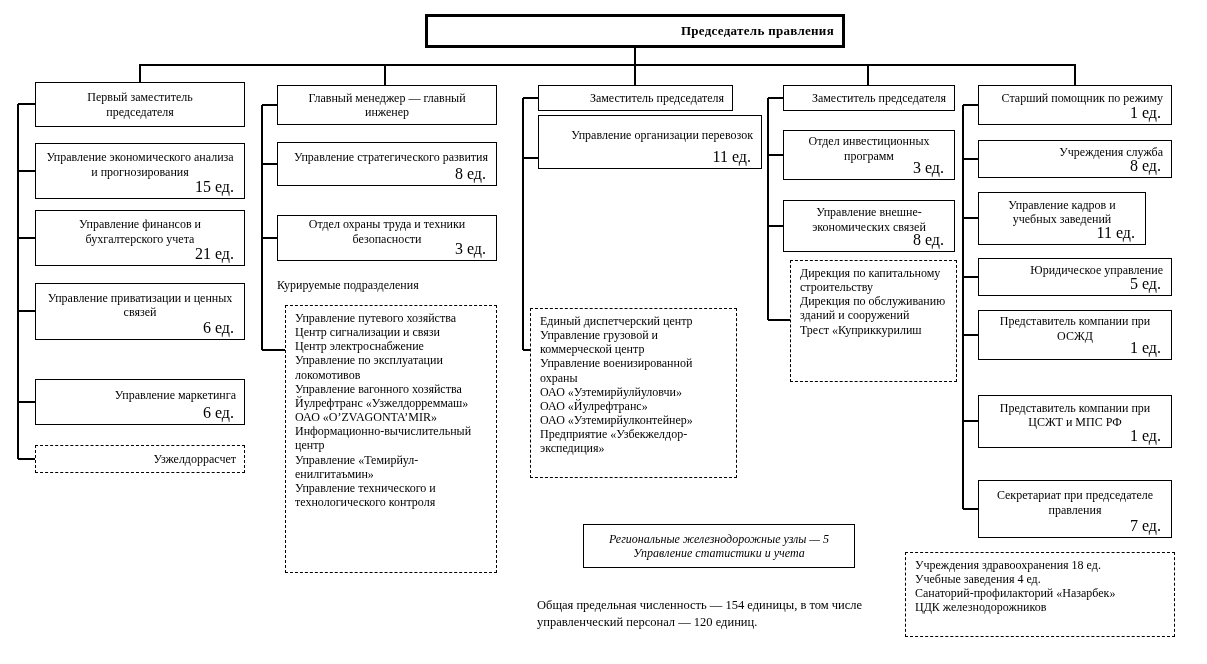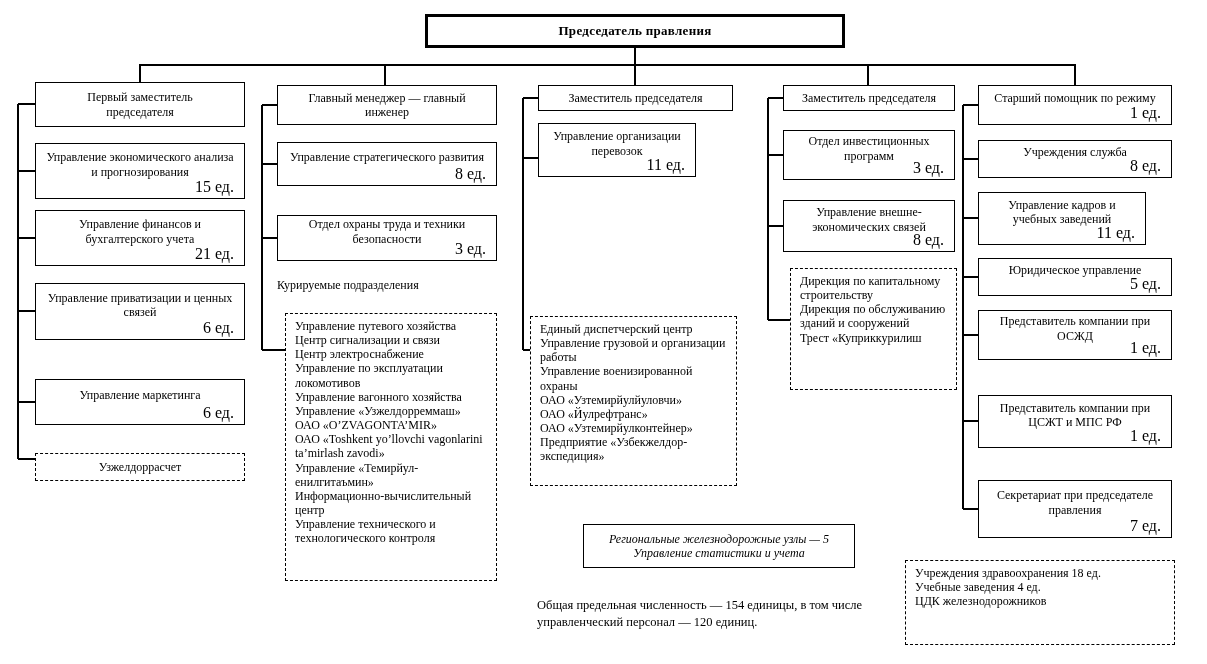--- a/index.html
+++ b/index.html
@@ -1,25 +1,25 @@
 <!DOCTYPE html>
 <html><head>
 <meta charset="utf-8">
 <style>
   * { margin:0; padding:0; box-sizing:border-box; }
   html,body { background:#fff; }
   body { font-family:"Liberation Serif","DejaVu Serif",serif; color:#000; }
   .canvas { position:relative; width:1207px; height:664px; background:#fff; overflow:hidden; }
   .connectors { position:absolute; left:0; top:0; pointer-events:none; }
   .box { position:absolute; border:1.5px solid #000; background:#fff;
-         display:flex; flex-direction:column; align-items:center; justify-content:center;
+         display:flex; flex-direction:column; align-items:flex-end; justify-content:center;
          text-align:center; font-size:12px; line-height:1.18; padding:2px 8px; }
   .narrow { padding-left:26px; padding-right:26px; }
   .thick { border-width:3px; font-weight:bold; font-size:13px; letter-spacing:.3px; }
-  .dashedb { border-style:dashed; border-width:1.4px;margin-top:8px; }
+  .dashedb { border-style:dashed; border-width:1.4px; }
   .withu { padding-bottom:15px; }
   .units { position:absolute; right:10px; bottom:2px; font-size:16px; line-height:1.1; }
   .listbox { align-items:flex-start; justify-content:flex-start; text-align:left; padding:5px 9px; }
   .listbox .list-line { width:100%; }
   .clist .list-line { text-align:center; width:100%;font-style:italic; }
   .plainlabel { position:absolute; text-align:left; font-size:12px; }
   .footnote { position:absolute; font-size:12.5px; line-height:1.35; text-align:left; }
 </style>
 </head>
 <body>
@@ -109,38 +109,37 @@
     <span>Отдел охраны труда и техники безопасности</span>
     <span class="units">3 ед.</span>
   </div>
   <div class="plainlabel" style="left:277px;top:278px;width:220px">Курируемые подразделения</div>
   <div class="box dashedb listbox" style="left:285px;top:305px;width:212px;height:268px">
       <div class="list-line">Управление путевого хозяйства</div>
       <div class="list-line">Центр сигнализации и связи</div>
       <div class="list-line">Центр электроснабжение</div>
       <div class="list-line">Управление по эксплуатации локомотивов</div>
       <div class="list-line">Управление вагонного хозяйства</div>
-      <div class="list-line">Управление «Узжелдорреммаш»</div>
+      <div class="list-line">Йулрефтранс «Узжелдорреммаш»</div>
       <div class="list-line">ОАО «O’ZVAGONTA’MIR»</div>
-      <div class="list-line">ОАО «Toshkent yo’llovchi vagonlarini ta’mirlash zavodi»</div>
+      <div class="list-line">Информационно-вычислительный центр</div>
       <div class="list-line">Управление «Темирйул-енилгитаъмин»</div>
-      <div class="list-line">Информационно-вычислительный центр</div>
       <div class="list-line">Управление технического и технологического контроля</div>
     </div>
 
   <div class="box" style="left:538px;top:85px;width:195px;height:26px">
     <span>Заместитель председателя</span>
   </div>
-  <div class="box withu" style="left:538px;top:123px;width:158px;height:54px">
+  <div class="box withu" style="left:538px;top:115px;width:224px;height:54px">
     <span>Управление организации перевозок</span>
     <span class="units">11 ед.</span>
   </div>
   <div class="box dashedb listbox" style="left:530px;top:308px;width:207px;height:170px">
       <div class="list-line">Единый диспетчерский центр</div>
-      <div class="list-line">Управление грузовой и организации работы</div>
+      <div class="list-line">Управление грузовой и коммерческой центр</div>
       <div class="list-line">Управление военизированной охраны</div>
       <div class="list-line">ОАО «Узтемирйулйуловчи»</div>
       <div class="list-line">ОАО «Йулрефтранс»</div>
       <div class="list-line">ОАО «Узтемирйулконтейнер»</div>
       <div class="list-line">Предприятие «Узбекжелдор-экспедиция»</div>
     </div>
   <div class="box clist" style="left:583px;top:524px;width:272px;height:44px">
       <div class="list-line">Региональные железнодорожные узлы — 5</div>
       <div class="list-line">Управление статистики и учета</div>
     </div>
@@ -186,18 +185,19 @@
     <span>Представитель компании при ЦСЖТ и МПС РФ</span>
     <span class="units">1 ед.</span>
   </div>
   <div class="box withu" style="left:978px;top:480px;width:194px;height:58px">
     <span>Секретариат при председателе правления</span>
     <span class="units">7 ед.</span>
   </div>
   <div class="box dashedb listbox" style="left:905px;top:552px;width:270px;height:85px">
       <div class="list-line">Учреждения здравоохранения 18 ед.</div>
       <div class="list-line">Учебные заведения 4 ед.</div>
+      <div class="list-line">Санаторий-профилакторий «Назарбек»</div>
       <div class="list-line">ЦДК железнодорожников</div>
     </div>
 
   <div class="footnote" style="left:537px;top:597px;width:335px">Общая предельная численность — 154 единицы, в том числе управленческий персонал — 120 единиц.</div>
 
 </div>
 
 </body></html>

